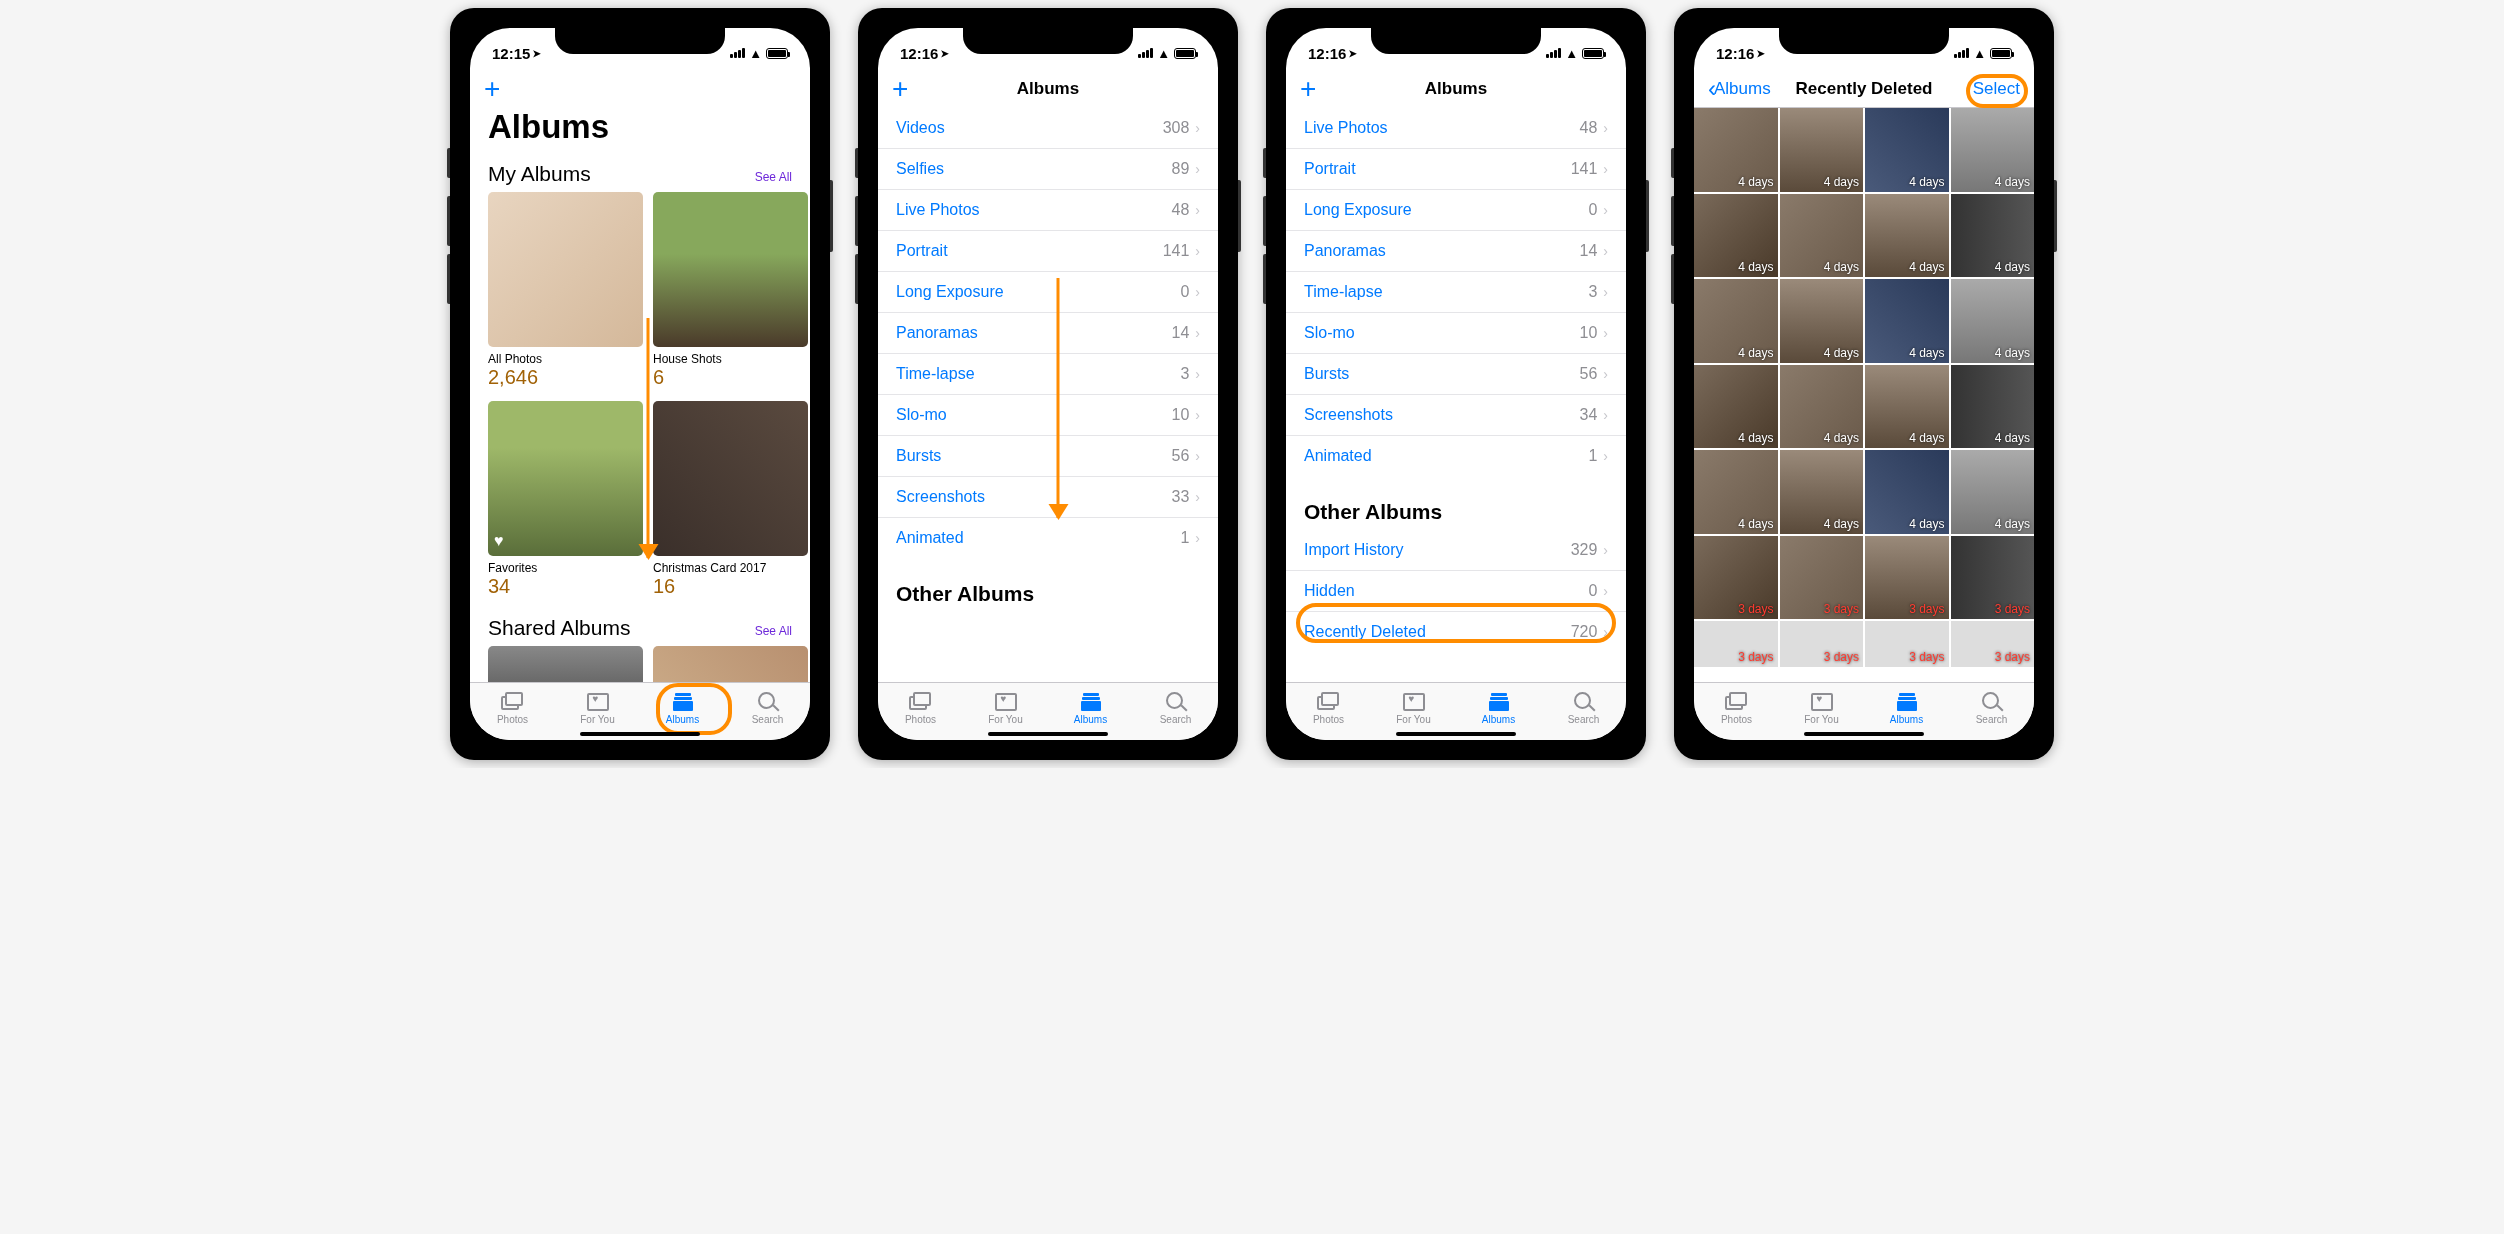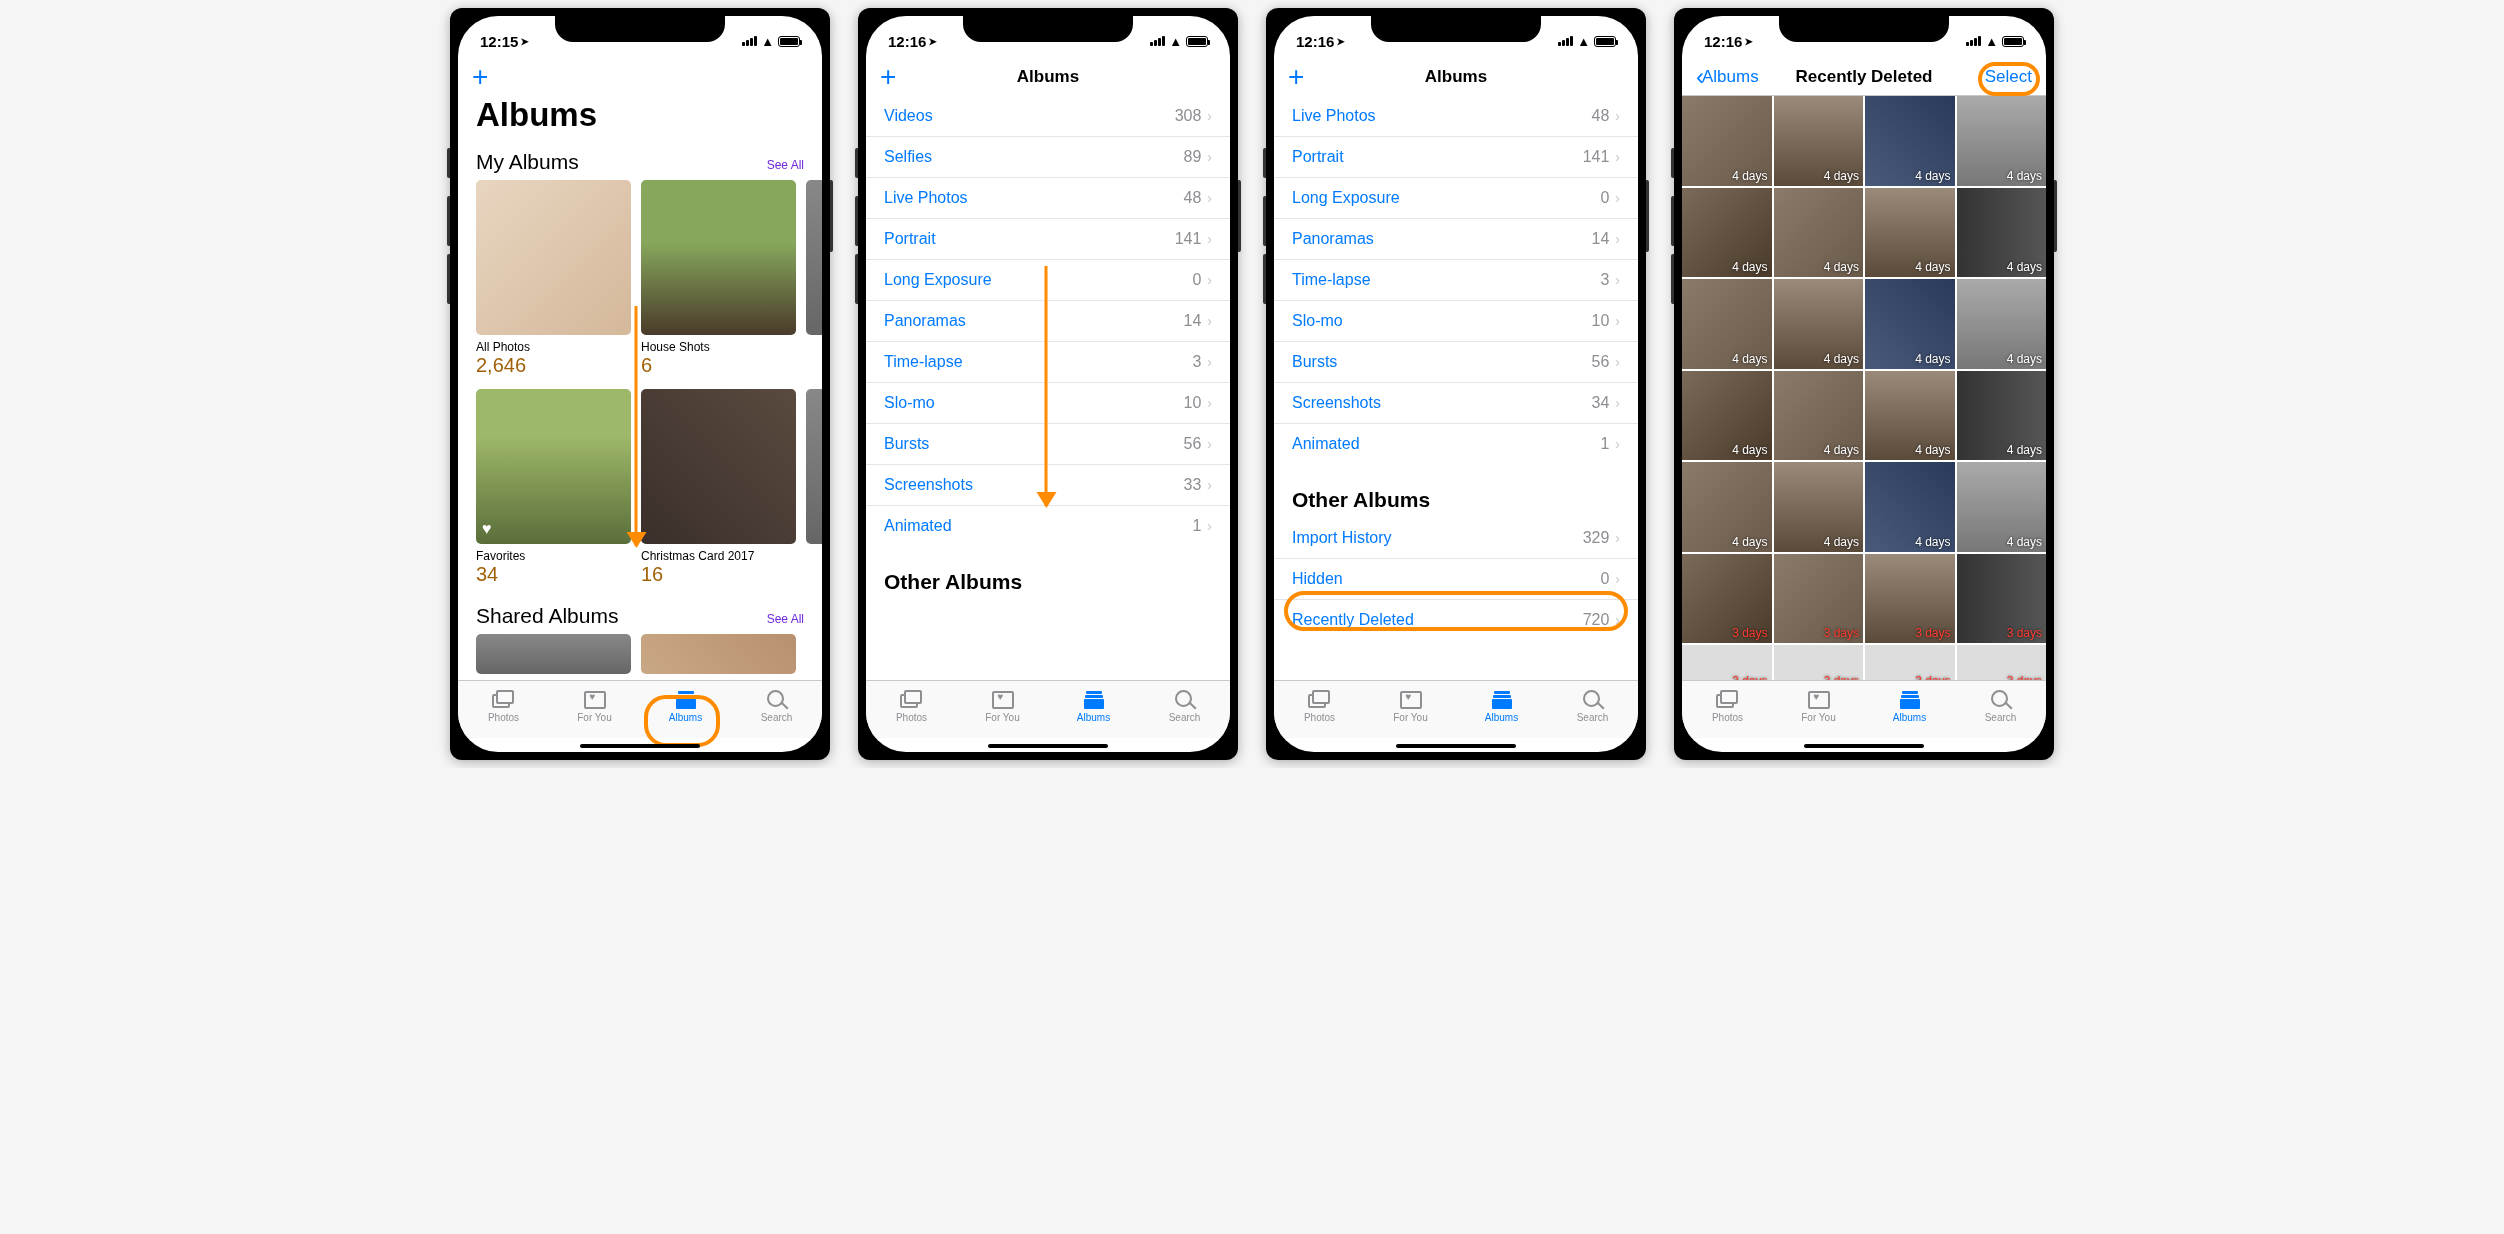--- a/index.html
+++ b/index.html
@@ -1,17 +1,17 @@
 <!DOCTYPE html>
 <html><head>
 <meta charset="utf-8">
 <style>
 *{margin:0;padding:0;box-sizing:border-box;font-family:-apple-system,BlinkMacSystemFont,'Segoe UI',Helvetica,Arial,sans-serif;-webkit-font-smoothing:antialiased}
 body{background:#f5f5f5;display:flex;gap:28px;padding:8px;justify-content:center}
-.phone{width:380px;height:752px;background:#000;border-radius:12px;padding:8px;position:relative;box-shadow:0 2px 12px rgba(0,0,0,.3)}
+.phone{width:380px;height:752px;background:#000;border-radius:24px;padding:20px;position:relative;box-shadow:0 2px 12px rgba(0,0,0,.3)}
 .phone::before{content:'';position:absolute;left:-3px;top:140px;width:3px;height:30px;background:#333;border-radius:2px 0 0 2px}
 .phone::after{content:'';position:absolute;left:-3px;top:188px;width:3px;height:50px;background:#333;border-radius:2px 0 0 2px;box-shadow:0 58px 0 #333}
 .rbtn{position:absolute;right:-3px;top:172px;width:3px;height:72px;background:#333;border-radius:0 2px 2px 0}
 .screen{width:100%;height:100%;background:#fff;border-radius:40px;overflow:hidden;position:relative}
 .notch{position:absolute;top:0;left:50%;transform:translateX(-50%);width:170px;height:26px;background:#000;border-radius:0 0 18px 18px;z-index:100}
 .status-bar{height:42px;display:flex;justify-content:space-between;align-items:center;padding:8px 22px 0;font-size:15px;font-weight:600}
 .status-right{display:flex;align-items:center;gap:4px}
 .sb-time{display:flex;align-items:center;gap:2px}
 .loc-ic{font-size:10px}
 .signal{display:flex;align-items:flex-end;gap:1px}
@@ -38,21 +38,21 @@
 .album-img{width:155px;height:155px;border-radius:5px;background:#ccc;position:relative;background-size:cover;background-position:center}
 .album-name{font-size:12px;margin-top:5px}
 .album-count{font-size:20px;color:#a16207}
 .heart{position:absolute;bottom:6px;left:6px;color:#fff;font-size:16px}
 .list-header{font-size:21px;font-weight:700;padding:14px 18px 6px}
 .list-row{display:flex;align-items:center;padding:11px 18px 11px 18px;border-bottom:.5px solid #e5e5e8;position:relative}
 .list-row.last{border-bottom:none}
 .row-label{color:#007aff;font-size:16px;flex:1}
 .row-count{color:#8e8e93;font-size:16px;margin-right:6px}
 .chev{color:#c7c7cc;font-size:14px}
-.tab-bar{position:absolute;bottom:14px;left:0;right:0;height:58px;display:flex;border-top:.5px solid #c8c7cc;background:#f9f9f9;padding-bottom:8px}
+.tab-bar{position:absolute;bottom:0;left:0;right:0;height:58px;display:flex;border-top:.5px solid #c8c7cc;background:#f9f9f9;padding-bottom:8px}
 .tab{flex:1;display:flex;flex-direction:column;align-items:center;justify-content:center;gap:1px;color:#8e8e93}
 .tab.active{color:#007aff}
 .tab-ic{width:26px;height:22px;display:flex;align-items:center;justify-content:center}
 .tab-lbl{font-size:10px}
 .home-ind{position:absolute;bottom:4px;left:50%;transform:translateX(-50%);width:120px;height:4px;background:#000;border-radius:3px;z-index:50}
 .arrow-annot{position:absolute;left:50%;transform:translateX(-50%);width:3px;background:#ff8c00;z-index:20}
 .arrow-annot::after{content:'';position:absolute;bottom:-2px;left:50%;transform:translateX(-50%);border:10px solid transparent;border-top:16px solid #ff8c00;border-bottom:none}
 .circle-annot{position:absolute;border:4px solid #ff8c00;border-radius:22px;z-index:30;pointer-events:none}
 .thumb-grid{display:grid;grid-template-columns:repeat(4,1fr);gap:2px;padding:0}
 .thumb{aspect-ratio:1;background:#888;position:relative;background-size:cover;background-position:center}

